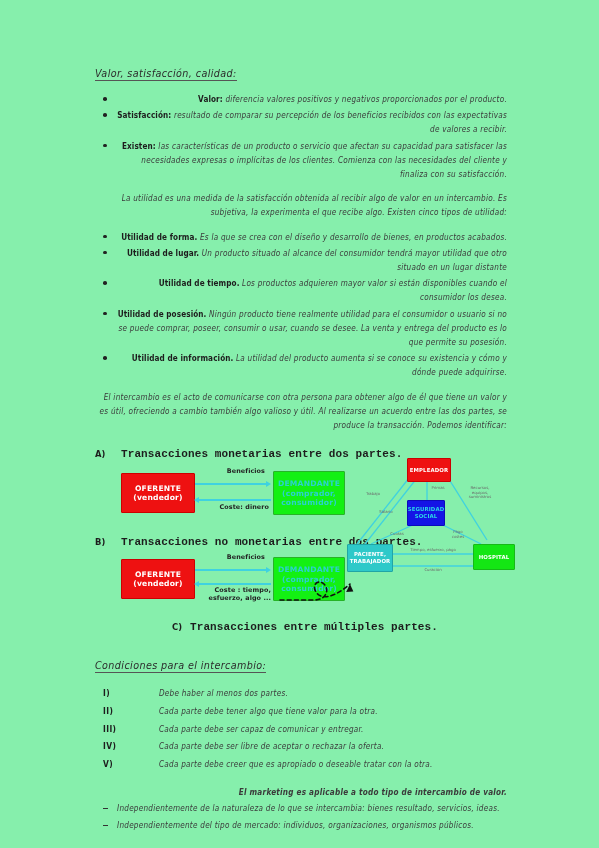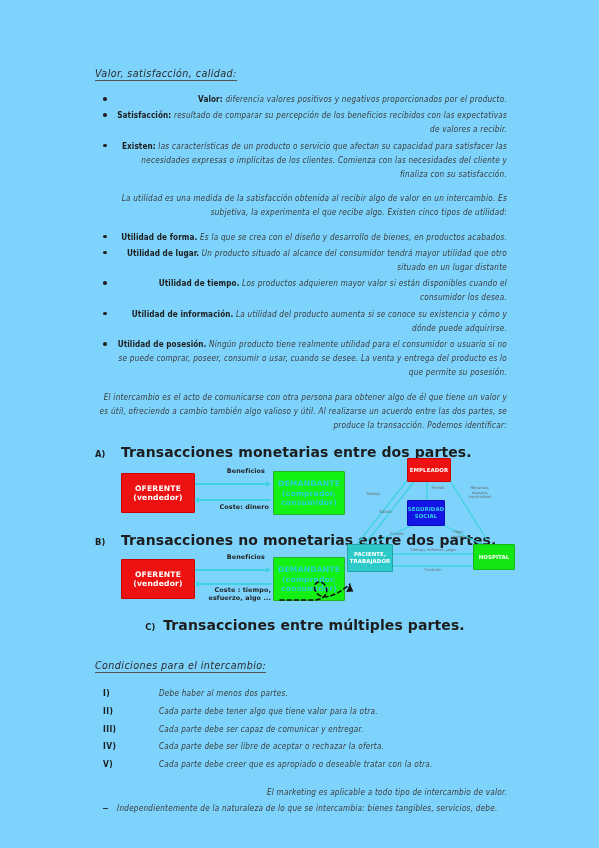--- a/index.html
+++ b/index.html
@@ -1,19 +1,19 @@
 <!DOCTYPE html>
 <html><head>
 <meta charset="utf-8">
 <style>
   html,body{margin:0;padding:0;background:#fff;}
   body{width:599px;height:848px;position:relative;
        font-family:"DejaVu Sans","Liberation Sans",sans-serif;
        color:#2b2b2b;-webkit-font-smoothing:antialiased;}
-  .page{position:absolute;inset:0;background:#7dd3fc;overflow:hidden;}
+  .page{position:absolute;inset:0;background:#86efac;overflow:hidden;}
   .sheet{position:absolute;left:95px;top:62px;width:412px;}
 
   
   .hw{font-family:"DejaVu Sans","Liberation Sans",sans-serif;
       font-size:8.1px;line-height:14.2px;color:#3a3a3a;letter-spacing:.25px;
       font-style:italic;font-stretch:semi-condensed;}
   .hw b,.hw strong{font-weight:700;font-style:normal;color:#1d1d1d;letter-spacing:.1px;}
 
   h1.section{font-size:9.6px;font-style:italic;font-weight:400;color:#2b2b2b;
        margin:0 0 11px 0;letter-spacing:.4px;
@@ -28,21 +28,21 @@
        width:3.6px;height:3.6px;border-radius:50%;background:#222;}
 
   ul.dash{list-style:none;margin:2px 0 0 0;padding:0;}
   ul.dash>li{position:relative;padding-left:22px;margin-bottom:3px;}
   ul.dash>li:before{content:"";position:absolute;left:8px;top:7px;
        width:5px;height:1.3px;background:#333;}
 
   .lettered{margin:0 0 6px 0;padding-left:0;}
   .lettered .lab{display:inline-block;width:26px;font-weight:700;font-style:normal;
        font-size:8.4px;color:#1d1d1d;}
-  .lettered .ttl{font-weight:700;font-style:normal;font-size:14px;color:#1d1d1d;letter-spacing:.1px;}
+  .lettered .ttl{font-weight:700;font-style:normal;font-size:11px;color:#1d1d1d;letter-spacing:.1px;font-family:Liberation Mono, monospace;}
 
   table.romans{border-collapse:collapse;margin:2px 0 10px 0;width:100%;}
   table.romans td{padding:0 0 3.5px 0;vertical-align:top;}
   table.romans td.rn{width:56px;font-weight:700;font-style:normal;font-size:8.4px;
        color:#1d1d1d;padding-left:8px;letter-spacing:.4px;}
   .dia2{position:relative;height:52px;margin:4px 0 2px 26px;width:230px;}
   .nodebox{position:absolute;display:flex;flex-direction:column;align-items:center;
        justify-content:center;text-align:center;font-weight:700;line-height:9.5px;
        font-size:7.6px;letter-spacing:.2px;border-radius:1px;}
   .nb-red{background:#ee1111;color:#ffffff;border:1px solid #cc0000;}
@@ -94,24 +94,24 @@
       <li>
         <b>Utilidad de forma.</b><span> Es la que se crea con el diseño y desarrollo de bienes, en productos acabados.</span>
       </li>
       <li>
         <b>Utilidad de lugar.</b><span> Un producto situado al alcance del consumidor tendrá mayor utilidad que otro situado en un lugar distante</span>
       </li>
       <li>
         <b>Utilidad de tiempo.</b><span> Los productos adquieren mayor valor si están disponibles cuando el consumidor los desea.</span>
       </li>
       <li>
+        <b>Utilidad de posesión.</b><span> Ningún producto tiene realmente utilidad para el consumidor o usuario si no se puede comprar, poseer, consumir o usar, cuando se desee. La venta y entrega del producto es lo que permite su posesión.</span>
+      </li>
+      <li>
         <b>Utilidad de información.</b><span> La utilidad del producto aumenta si se conoce su existencia y cómo y dónde puede adquirirse.</span>
-      </li>
-      <li>
-        <b>Utilidad de posesión.</b><span> Ningún producto tiene realmente utilidad para el consumidor o usuario si no se puede comprar, poseer, consumir o usar, cuando se desee. La venta y entrega del producto es lo que permite su posesión.</span>
       </li>
     </ul>
 
     <p class="hw para">El intercambio es el acto de comunicarse con otra persona para obtener algo de él que tiene un valor y es útil, ofreciendo a cambio también algo valioso y útil. Al realizarse un acuerdo entre las dos partes, se produce la transacción. Podemos identificar:</p>
 
     
     <div class="lettered">
       <span class="lab">A)</span><span class="ttl">Transacciones monetarias entre dos partes.</span>
     </div>
 
@@ -186,24 +186,25 @@
         <td class="rn">IV)</td>
         <td>Cada parte debe ser libre de aceptar o rechazar la oferta.</td>
       </tr>
       <tr>
         <td class="rn">V)</td>
         <td>Cada parte debe creer que es apropiado o deseable tratar con la otra.</td>
       </tr>
     </tbody>
       </table>
 
-    <p class="hw para" style="margin-bottom:0;">El marketing es aplicable a todo tipo de intercambio de valor.</p>
+    <p class="hw para" style="margin-bottom:0;font-weight:bold;">El marketing es aplicable a todo tipo de intercambio de valor.</p>
 
     <ul class="dash hw">
-      <li>Independientemente de la naturaleza de lo que se intercambia: bienes tangibles, servicios, debe.</li>
+      <li>Independientemente de la naturaleza de lo que se intercambia: bienes resultado, servicios, ideas.</li>
+      <li>Independientemente del tipo de mercado: individuos, organizaciones, organismos públicos.</li>
     </ul>
 
   </div>
 
   <div class="net">
     <svg width="180" height="150" viewBox="0 0 180 150">
       <g stroke="#3fd2e0" stroke-width="1.3" fill="none">
 
         <line x1="74" y1="38" x2="22" y2="104"></line>
         <line x1="82" y1="38" x2="30" y2="104"></line>

